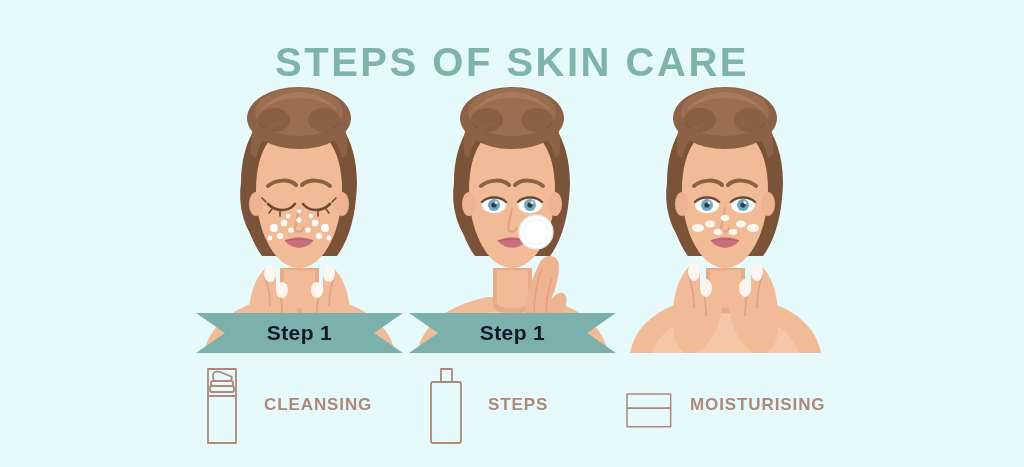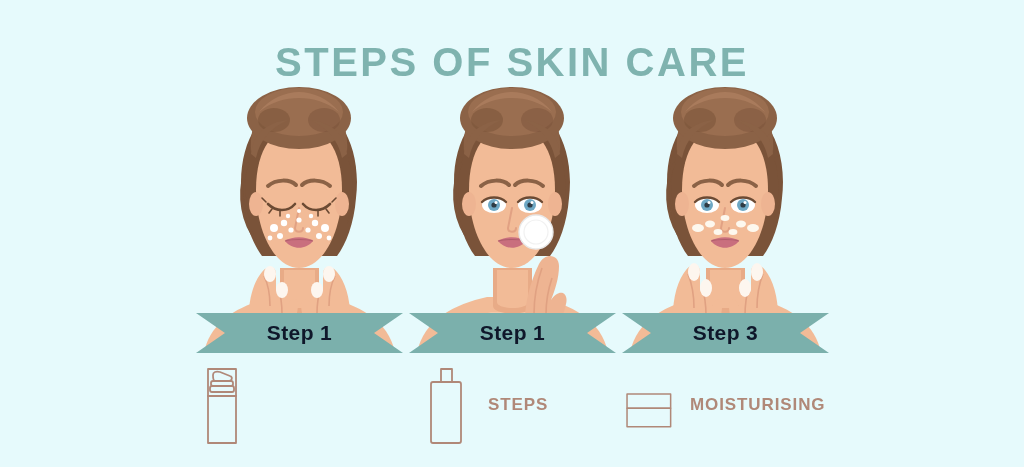--- a/index.html
+++ b/index.html
@@ -313,35 +313,32 @@
   </div>
 
   <div class="banner" id="banner-1">
     <div class="banner-shape"></div>
     <div class="banner-label">Step 1</div>
   </div>
   <div class="banner" id="banner-2">
     <div class="banner-shape"></div>
     <div class="banner-label">Step 1</div>
   </div>
-  <div class="banner" id="banner-3">
-    <div class="banner-shape"></div>
-    <div class="banner-label">Step 3</div>
-  </div>
 
   <div class="legend-item" id="legend-1">
     <svg class="legend-icon" viewBox="0 0 52 78" xmlns="http://www.w3.org/2000/svg">
       <g fill="none" stroke="#b08878" stroke-width="1.8" stroke-linejoin="round" stroke-linecap="round">
         <rect x="12" y="3" width="28" height="74"></rect>
         <path d="M17 9 C17 6 20 5 24 6 L34 10 C37 11 36 15 33 15 L19 15 C17 15 17 12 17 9 Z"></path>
         <rect x="15" y="15" width="22" height="5" rx="2"></rect>
         <rect x="14" y="20" width="24" height="6" rx="2"></rect>
         <line x1="12" y1="30" x2="40" y2="30"></line>
       </g>
     </svg>
+    <span class="legend-text">CLEANSING</span>
   </div>
 
   <div class="legend-item" id="legend-2">
     <svg class="legend-icon" viewBox="0 0 52 78" xmlns="http://www.w3.org/2000/svg">
       <g fill="none" stroke="#b08878" stroke-width="1.8" stroke-linejoin="round" stroke-linecap="round">
         <rect x="21" y="3" width="11" height="13"></rect>
         <rect x="11" y="16" width="30" height="61" rx="2"></rect>
       </g>
     </svg>
     <span class="legend-text">STEPS</span>

